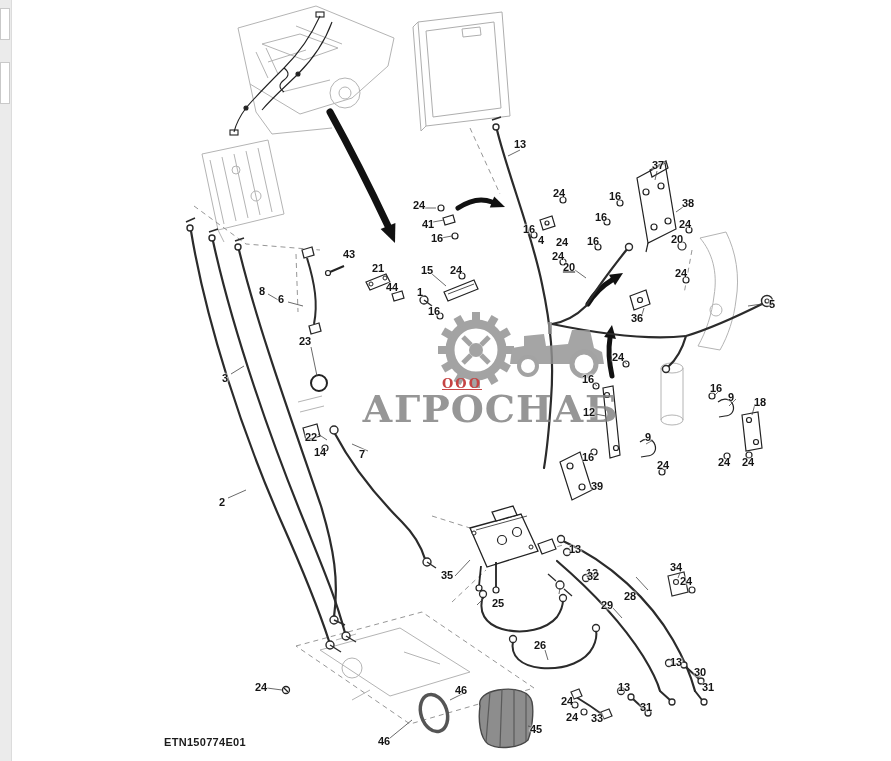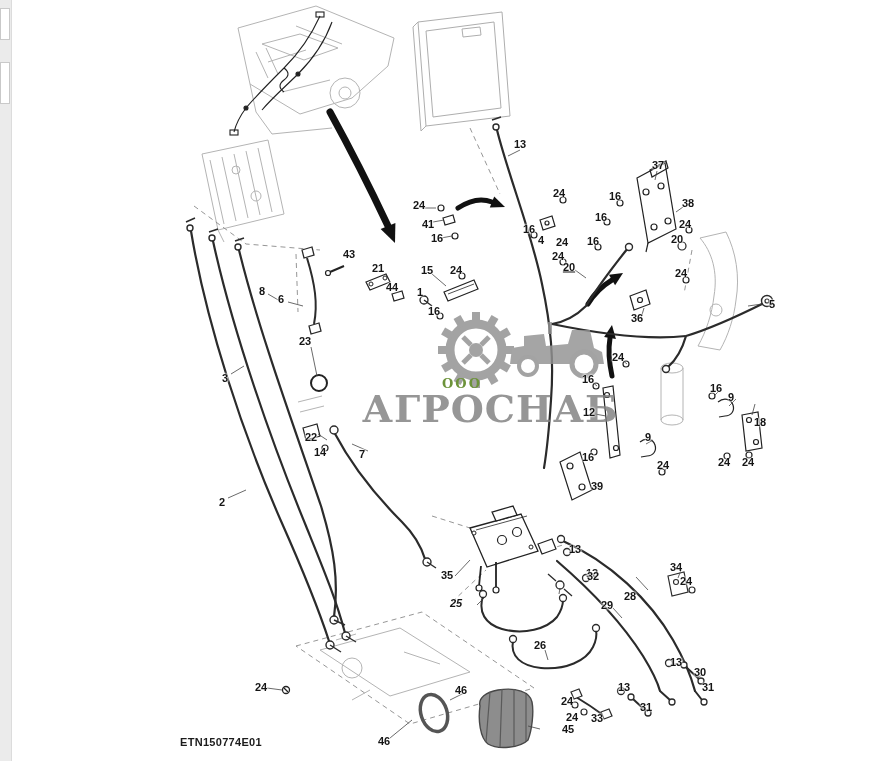--- a/index.html
+++ b/index.html
@@ -6,28 +6,28 @@
   .stage{position:relative;width:891px;height:761px;background:#ffffff;overflow:hidden;
          font-family:"Liberation Sans",sans-serif;}
   .left-strip{position:absolute;left:0;top:0;width:11px;height:761px;background:#ebebeb;
               border-right:1px solid #dcdcdc;z-index:6;}
   .edge-tile{position:absolute;left:0;width:10px;background:#ffffff;border:1px solid #c9c9c9;box-sizing:border-box;}
   .edge-tile.t1{top:8px;height:32px;}
   .edge-tile.t2{top:62px;height:42px;}
   .art{position:absolute;left:0;top:0;z-index:1;}
   .watermark{position:absolute;left:358px;top:308px;width:270px;height:132px;z-index:2;opacity:.82;}
   .wm-ooo{position:absolute;left:84px;top:68px;font:bold 13px "DejaVu Serif",serif;
-          letter-spacing:2px;color:#4d7c0f;}
+          letter-spacing:2px;color:#b91c1c;text-decoration:underline;}
   .wm-name{position:absolute;left:4px;top:82px;font:bold 38px/1 "DejaVu Serif",serif;
            letter-spacing:1px;color:#7f7f7f;white-space:nowrap;}
   .callout-layer{position:absolute;left:0;top:0;width:891px;height:761px;z-index:3;pointer-events:none;}
   .callout{position:absolute;transform:translate(-50%,-50%);
            font:bold 11px/1 "Liberation Sans",sans-serif;color:#151515;
            text-shadow:0 0 2px #fff,0 0 2px #fff,0 0 3px #fff;}
-  .part-code{position:absolute;left:180px;top:736px;z-index:3;
+  .part-code{position:absolute;left:164px;top:736px;z-index:3;
              font:bold 11px "Liberation Sans",sans-serif;color:#1c1c1c;letter-spacing:.3px;}
 </style>
 </head>
 <body>
 
 <div class="stage">
 
   <svg class="art" width="891" height="761" viewBox="0 0 891 761">
 
     <g stroke="#b4b4b4" stroke-width="1" fill="none">
@@ -367,53 +367,53 @@
       <span class="callout" style="left: 681px; top: 273px;">24</span>
       <span class="callout" style="left: 772px; top: 304px;">5</span>
       <span class="callout" style="left: 262px; top: 291px;">8</span>
       <span class="callout" style="left: 281px; top: 299px;">6</span>
       <span class="callout" style="left: 305px; top: 341px;">23</span>
       <span class="callout" style="left: 225px; top: 378px;">3</span>
       <span class="callout" style="left: 618px; top: 357px;">24</span>
       <span class="callout" style="left: 588px; top: 379px;">16</span>
       <span class="callout" style="left: 716px; top: 388px;">16</span>
       <span class="callout" style="left: 731px; top: 397px;">9</span>
-      <span class="callout" style="left: 760px; top: 422px; text-align: center;">18</span>
+      <span class="callout" style="left: 760px; top: 402px; text-align: center;">18</span>
       <span class="callout" style="left: 589px; top: 412px;">12</span>
       <span class="callout" style="left: 311px; top: 437px;">22</span>
       <span class="callout" style="left: 320px; top: 452px;">14</span>
       <span class="callout" style="left: 362px; top: 454px;">7</span>
       <span class="callout" style="left: 648px; top: 437px;">9</span>
       <span class="callout" style="left: 588px; top: 457px;">16</span>
       <span class="callout" style="left: 663px; top: 465px;">24</span>
       <span class="callout" style="left: 724px; top: 462px;">24</span>
       <span class="callout" style="left: 748px; top: 462px;">24</span>
       <span class="callout" style="left: 597px; top: 486px;">39</span>
       <span class="callout" style="left: 222px; top: 502px;">2</span>
       <span class="callout" style="left: 575px; top: 549px;">13</span>
       <span class="callout" style="left: 592px; top: 573px;">13</span>
       <span class="callout" style="left: 447px; top: 575px;">35</span>
       <span class="callout" style="left: 630px; top: 596px;">28</span>
       <span class="callout" style="left: 676px; top: 567px;">34</span>
       <span class="callout" style="left: 686px; top: 581px;">24</span>
       <span class="callout" style="left: 553px; top: 576px; margin-left: 40px;">32</span>
       <span class="callout" style="left: 607px; top: 605px;">29</span>
-      <span class="callout" style="left: 456px; top: 603px; font-style: italic;">25</span>
+      <span class="callout" style="left: 498px; top: 603px;">25</span>
       <span class="callout" style="left: 540px; top: 645px;">26</span>
       <span class="callout" style="left: 676px; top: 662px;">13</span>
       <span class="callout" style="left: 700px; top: 672px;">30</span>
       <span class="callout" style="left: 708px; top: 687px;">31</span>
       <span class="callout" style="left: 261px; top: 687px;">24</span>
       <span class="callout" style="left: 624px; top: 687px;">13</span>
       <span class="callout" style="left: 461px; top: 690px;">46</span>
       <span class="callout" style="left: 567px; top: 701px;">24</span>
       <span class="callout" style="left: 572px; top: 717px;">24</span>
       <span class="callout" style="left: 597px; top: 718px;">33</span>
       <span class="callout" style="left: 646px; top: 707px;">31</span>
-      <span class="callout" style="left: 536px; top: 729px; margin-left: 32px;">45</span>
+      <span class="callout" style="left: 536px; top: 729px;">45</span>
       <span class="callout" style="left: 384px; top: 741px;">46</span>
     </div>
 
   <div class="part-code">ETN150774E01</div>
 
   <div class="left-strip">
     <div class="edge-tile t1"></div>
     <div class="edge-tile t2"></div>
   </div>
 

